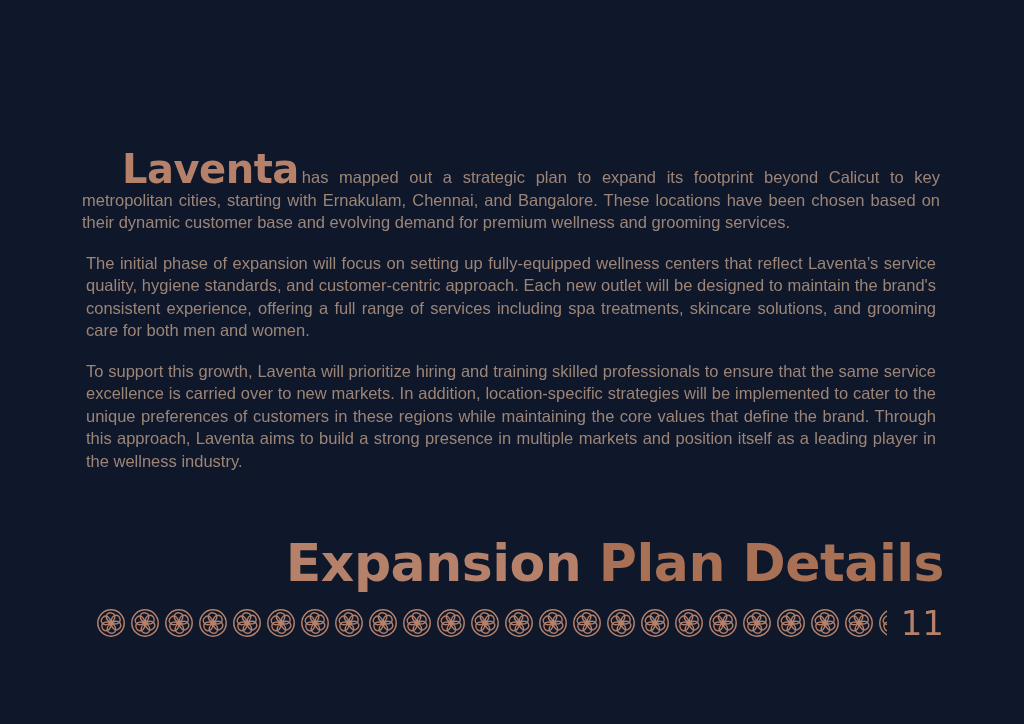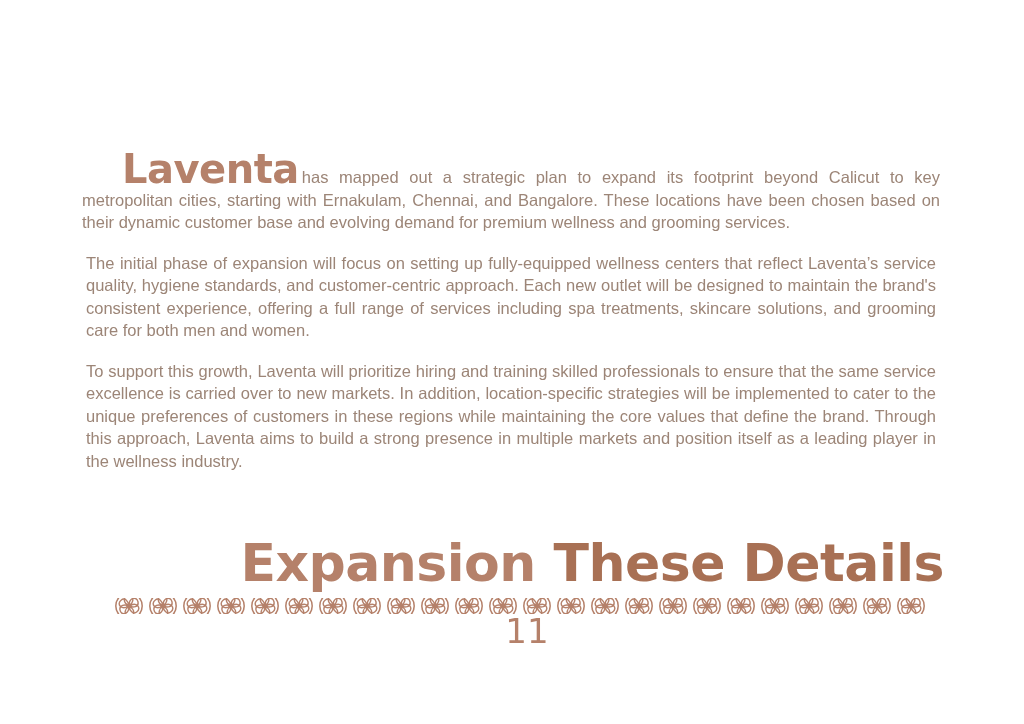--- a/index.html
+++ b/index.html
@@ -11,21 +11,21 @@
     height: 724px;
     background: #fdf6e0;
     font-family: "Liberation Sans", sans-serif;
     overflow: hidden;
     position: relative;
   }
 
   .page {
     position: absolute;
     inset: 0;
-    background: #ffffff;
+    background: #0f172a;
     padding-left: 40px;
   }
 
   
   .content {
     position: absolute;
     left: 82px;
     top: 152px;
     width: 858px;
   }
@@ -84,21 +84,20 @@
   
   .footer {
     position: absolute;
     left: 96px;
     right: 80px;
     top: 598px;
     height: 50px;
     display: flex;
     align-items: center;
     justify-content: space-between;
-    flex-direction: column;
   }
   .ornaments {
     display: flex;
     align-items: center;
     gap: 4px;
     flex: 1 1 auto;
     overflow: hidden;
   }
   .ornament {
     flex: 0 0 auto;
@@ -122,21 +121,21 @@
 
     <p class="lead-para"><span class="brandword">Laventa</span><span>has mapped out a strategic plan to expand its footprint beyond Calicut to key metropolitan cities, starting with Ernakulam, Chennai, and Bangalore. These locations have been chosen based on their dynamic customer base and evolving demand for premium wellness and grooming services.</span></p>
 
     <p class="para">The initial phase of expansion will focus on setting up fully-equipped wellness centers that reflect Laventa’s service quality, hygiene standards, and customer-centric approach. Each new outlet will be designed to maintain the brand's consistent experience, offering a full range of services including spa treatments, skincare solutions, and grooming care for both men and women.</p>
 
     <p class="para">To support this growth, Laventa will prioritize hiring and training skilled professionals to ensure that the same service excellence is carried over to new markets. In addition, location-specific strategies will be implemented to cater to the unique preferences of customers in these regions while maintaining the core values that define the brand. Through this approach, Laventa aims to build a strong presence in multiple markets and position itself as a leading player in the wellness industry.</p>
 
   </div>
 
   <div class="title-row">
-    <span class="title-light">Expansion </span><span class="title-bold">These Details</span>
+    <span class="title-light">Expansion </span><span class="title-bold">Plan Details</span>
   </div>
 
   <div class="footer">
     <div class="ornaments" id="ornament-strip">
         <span class="ornament"><svg viewBox="0 0 30 30" width="30" height="30">
             <circle cx="15" cy="15" r="13.2" fill="none" stroke="#b5816a" stroke-width="1.5"></circle>
             <path d="M15 15 C 15 6, 23 5, 24 11 C 25 16, 19 17, 15 15 Z" transform="rotate(0 15 15)" fill="none" stroke="#b5816a" stroke-width="1.4"></path>
             <path d="M15 15 C 15 6, 23 5, 24 11 C 25 16, 19 17, 15 15 Z" transform="rotate(60 15 15)" fill="none" stroke="#b5816a" stroke-width="1.4"></path>
             <path d="M15 15 C 15 6, 23 5, 24 11 C 25 16, 19 17, 15 15 Z" transform="rotate(120 15 15)" fill="none" stroke="#b5816a" stroke-width="1.4"></path>
             <path d="M15 15 C 15 6, 23 5, 24 11 C 25 16, 19 17, 15 15 Z" transform="rotate(180 15 15)" fill="none" stroke="#b5816a" stroke-width="1.4"></path>

